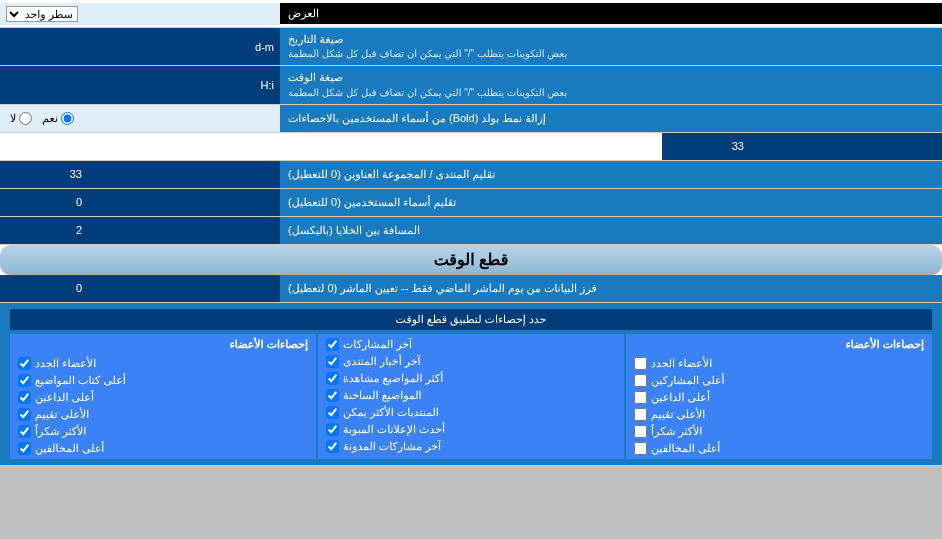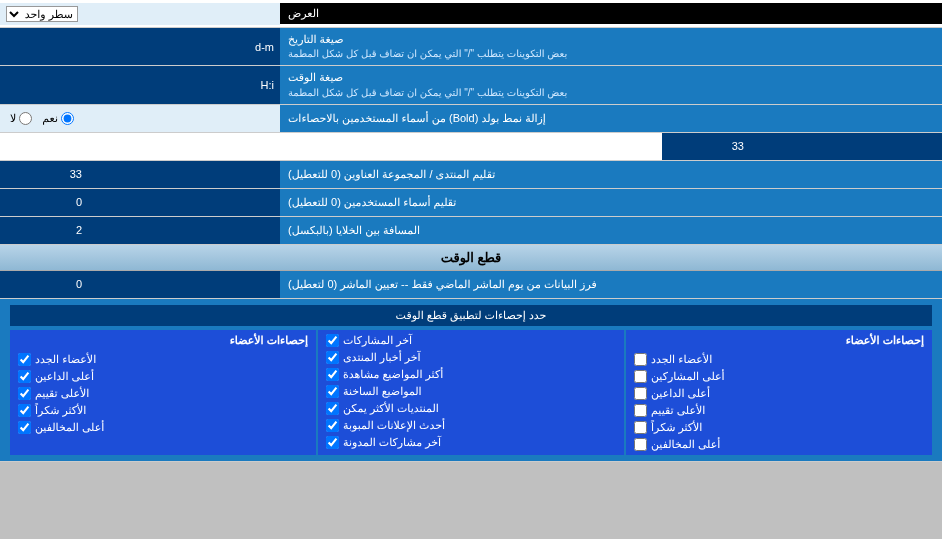--- a/index.html
+++ b/index.html
@@ -60,22 +60,23 @@
       outline: none;
     }
 
     
     .section-header {
       background: linear-gradient(to bottom, #b8d4e8, #8fb8d4);
       color: #000;
       font-weight: bold;
       text-align: center;
       padding: 5px;
-      font-size: 13px;
+      font-size: 16px;
       border-bottom: 1px solid #aaa;
+      border-radius: 11px;
     }
 
     .radio-row-input {
       background: #e0eef8;
       padding: 3px 10px;
       width: 280px;
       display: flex;
       align-items: center;
       justify-content: flex-end;
       gap: 10px;
@@ -143,21 +144,21 @@
       margin-bottom: 4px;
     }
 
     .checkboxes-grid {
       display: grid;
       grid-template-columns: 1fr 1fr 1fr;
       gap: 2px;
     }
 
     .checkbox-column {
-      background: #1d4ed8;
+      background: #3b82f6;
       padding: 2px 4px;
     }
 
     .checkbox-column-header {
       color: #fff;
       font-weight: bold;
       font-size: 11px;
       text-align: right;
       padding: 2px 4px;
       margin-bottom: 2px;
@@ -397,20 +398,24 @@
 
       <div class="checkbox-column">
         <div class="checkbox-column-header">
           <span>إحصاءات الأعضاء</span>
         </div>
         <div class="checkbox-item">
           <span>الأعضاء الجدد</span>
           <input type="checkbox" checked="" style="">
         </div>
         <div class="checkbox-item">
+          <span>أعلى كتاب المواضيع</span>
+          <input type="checkbox" checked="" style="">
+        </div>
+        <div class="checkbox-item">
           <span>أعلى الداعين</span>
           <input type="checkbox" checked="" style="">
         </div>
         <div class="checkbox-item">
           <span>الأعلى تقييم</span>
           <input type="checkbox" checked="" style="">
         </div>
         <div class="checkbox-item">
           <span>الأكثر شكراً</span>
           <input type="checkbox" checked="" style="">

